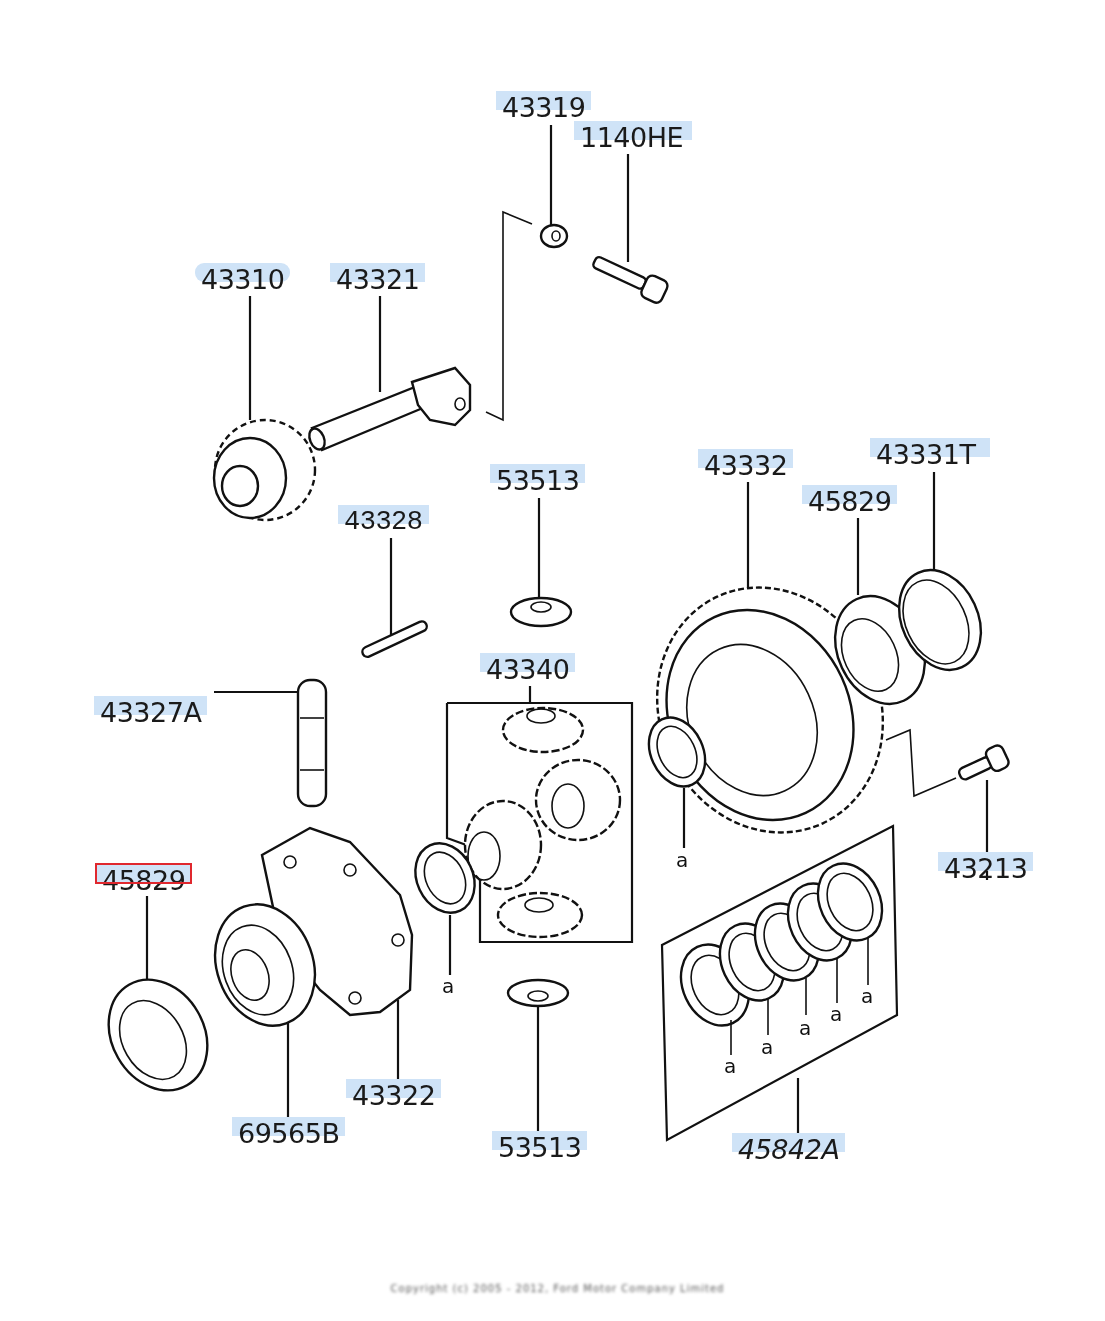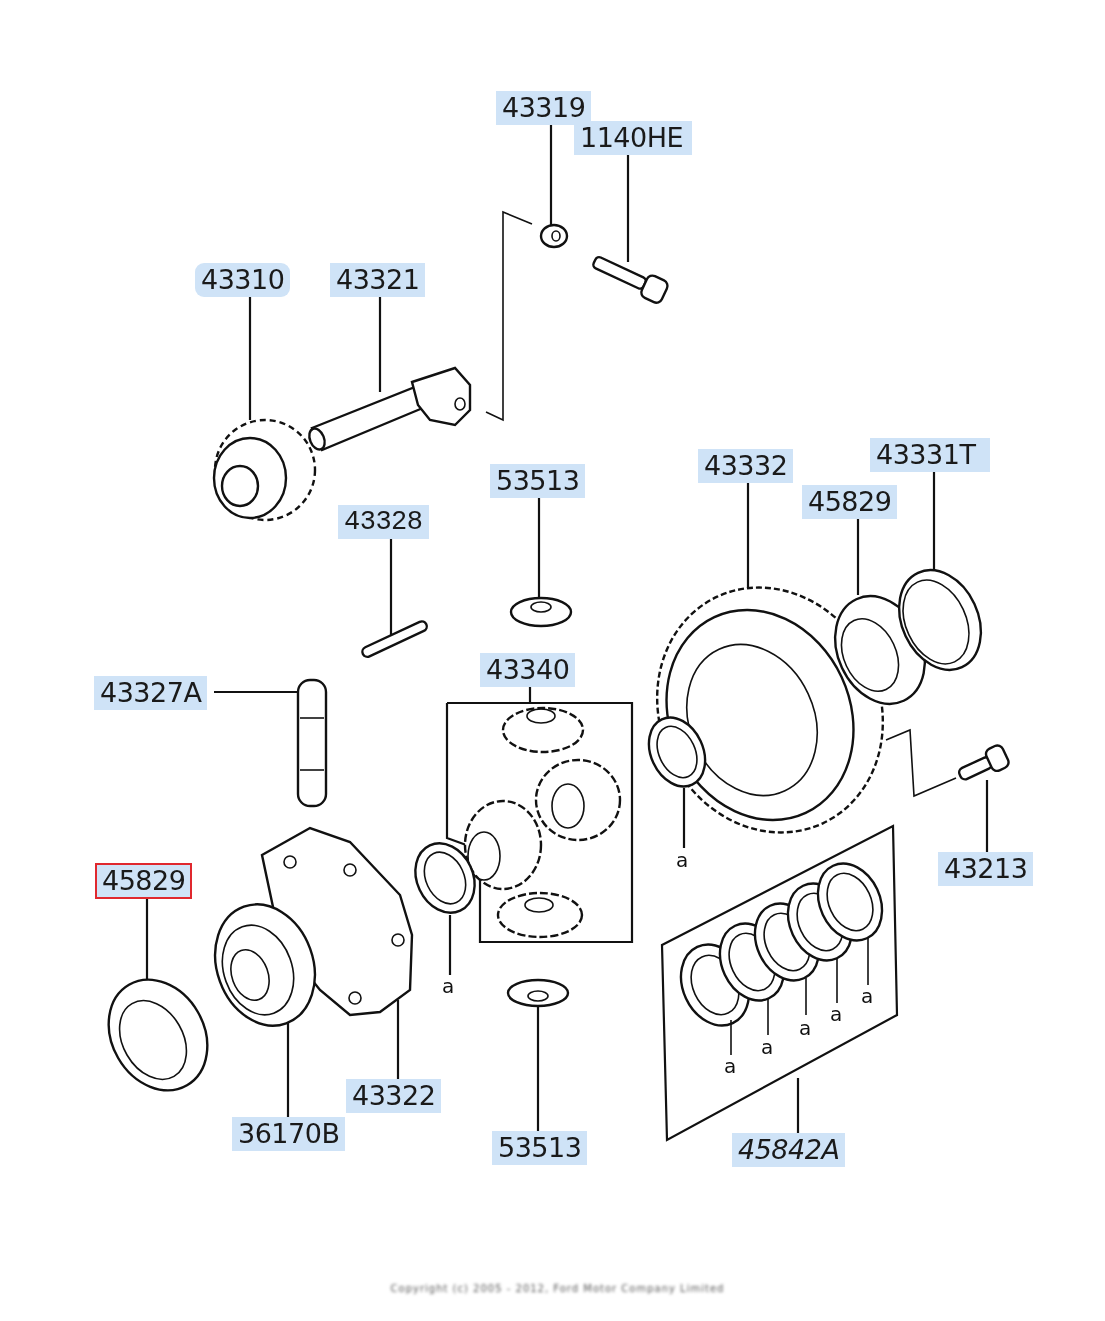--- a/index.html
+++ b/index.html
@@ -2,21 +2,21 @@
 <html><head>
 <meta charset="utf-8">
 <style>
   html, body { margin: 0; padding: 0; background: #ffffff; }
   body { width: 1105px; height: 1321px; position: relative; overflow: hidden;
          font-family: "DejaVu Sans", sans-serif; }
   #diagram { position: absolute; left: 0; top: 0; width: 1105px; height: 1321px; }
   .part-label {
     position: absolute; background: #cfe3f7; color: #1a1a1a;
     font-family: "DejaVu Sans", sans-serif; font-size: 27px; letter-spacing: -0.5px;
-    line-height: 34px; height: 34px; padding: 0 6px; cursor: pointer; white-space: nowrap;
+    line-height: 34px; height: 19px; padding: 0 6px; cursor: pointer; white-space: nowrap;
   }
   .part-label.selected { outline: 2px solid #e0282e; outline-offset: -1px; }
   .mark-a {
     position: absolute; font-family: "DejaVu Sans", sans-serif; font-size: 20px;
     color: #111; line-height: 20px;
   }
   .copyright {
     position: absolute; left: 345px; top: 1283px; width: 425px; text-align: center;
     font-size: 10px; color: #555; filter: blur(1.4px); letter-spacing: 1px; white-space: nowrap;
   }
@@ -180,25 +180,25 @@
   <div class="part-label" style="left:496px;top:91px;">43319</div>
   <div class="part-label" style="left:574px;top:121px;width:106px;">1140HE</div>
   <div class="part-label" style="left:195px;top:263px;border-radius:9px;">43310</div>
   <div class="part-label" style="left:330px;top:263px;">43321</div>
   <div class="part-label" style="left:490px;top:464px;">53513</div>
   <div class="part-label" style="left:338px;top:505px;font-family:Liberation Mono, monospace;">43328</div>
   <div class="part-label" style="left:698px;top:449px;">43332</div>
   <div class="part-label" style="left:870px;top:438px;width:108px;">43331T</div>
   <div class="part-label" style="left:802px;top:485px;">45829</div>
   <div class="part-label" style="left:480px;top:653px;">43340</div>
-  <div class="part-label" style="left:94px;top:676px;">43327A</div>
+  <div class="part-label" style="left:94px;top:696px;">43327A</div>
   <div class="part-label selected" style="left:96px;top:864px;">45829</div>
   <div class="part-label" style="left:938px;top:852px;">43213</div>
   <div class="part-label" style="left:346px;top:1079px;">43322</div>
-  <div class="part-label" style="left:232px;top:1117px;">36170B</div>
+  <div class="part-label" style="left:232px;top:1117px;">69565B</div>
   <div class="part-label" style="left:492px;top:1131px;">53513</div>
   <div class="part-label" style="left:732px;top:1133px;font-style:italic;">45842A</div>
 
   
   <div class="mark-a" style="left:676px;top:850px;">a</div>
   <div class="mark-a" style="left:442px;top:976px;">a</div>
   <div class="mark-a" style="left:724px;top:1056px;">a</div>
   <div class="mark-a" style="left:761px;top:1037px;">a</div>
   <div class="mark-a" style="left:799px;top:1018px;">a</div>
   <div class="mark-a" style="left:830px;top:1004px;">a</div>

